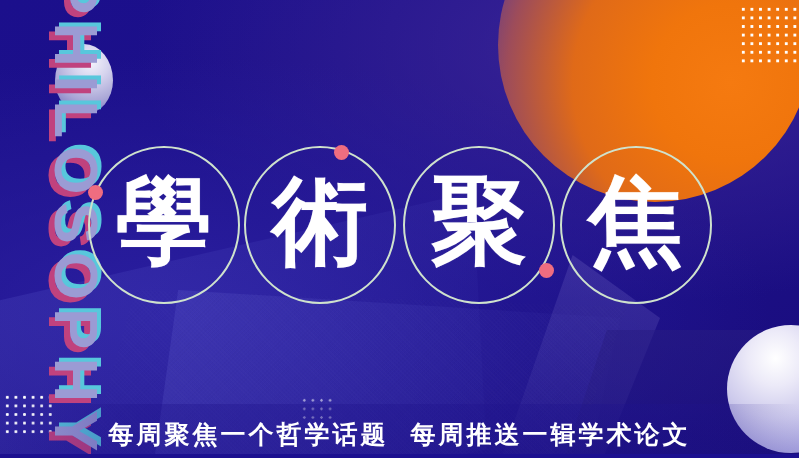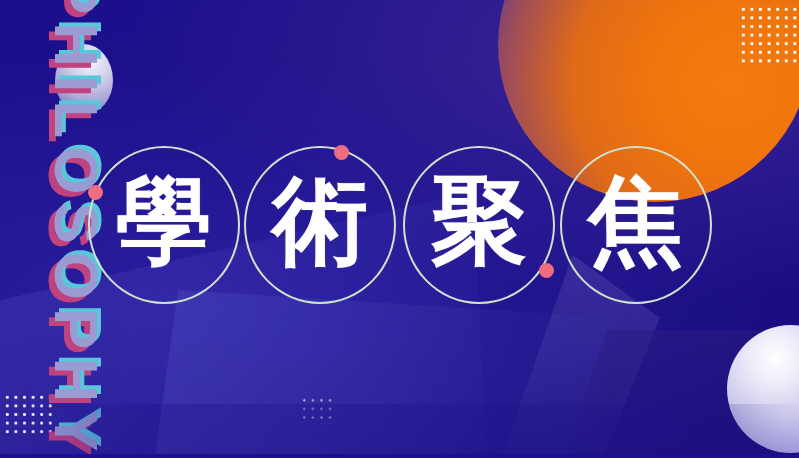--- a/index.html
+++ b/index.html
@@ -162,15 +162,18 @@
   <div class="pink-dot" style="left:334px;top:145px;"></div>
 
   <div class="ring" style="left:403px;top:146px;"></div>
   <div class="hanzi" style="left:403px;top:173px;">聚</div>
   <div class="pink-dot" style="left:539px;top:263px;"></div>
 
   <div class="ring" style="left:560px;top:146px;"></div>
   <div class="hanzi" style="left:560px;top:173px;">焦</div>
 
   <div class="bottom-band"></div>
+  <div class="tagline">
+    <span>每周聚焦一个哲学话题</span><span class="gapspace"></span><span>每周推送一辑学术论文</span>
+  </div>
   <div class="edge-strip"></div>
 
 </div>
 
 </body></html>

